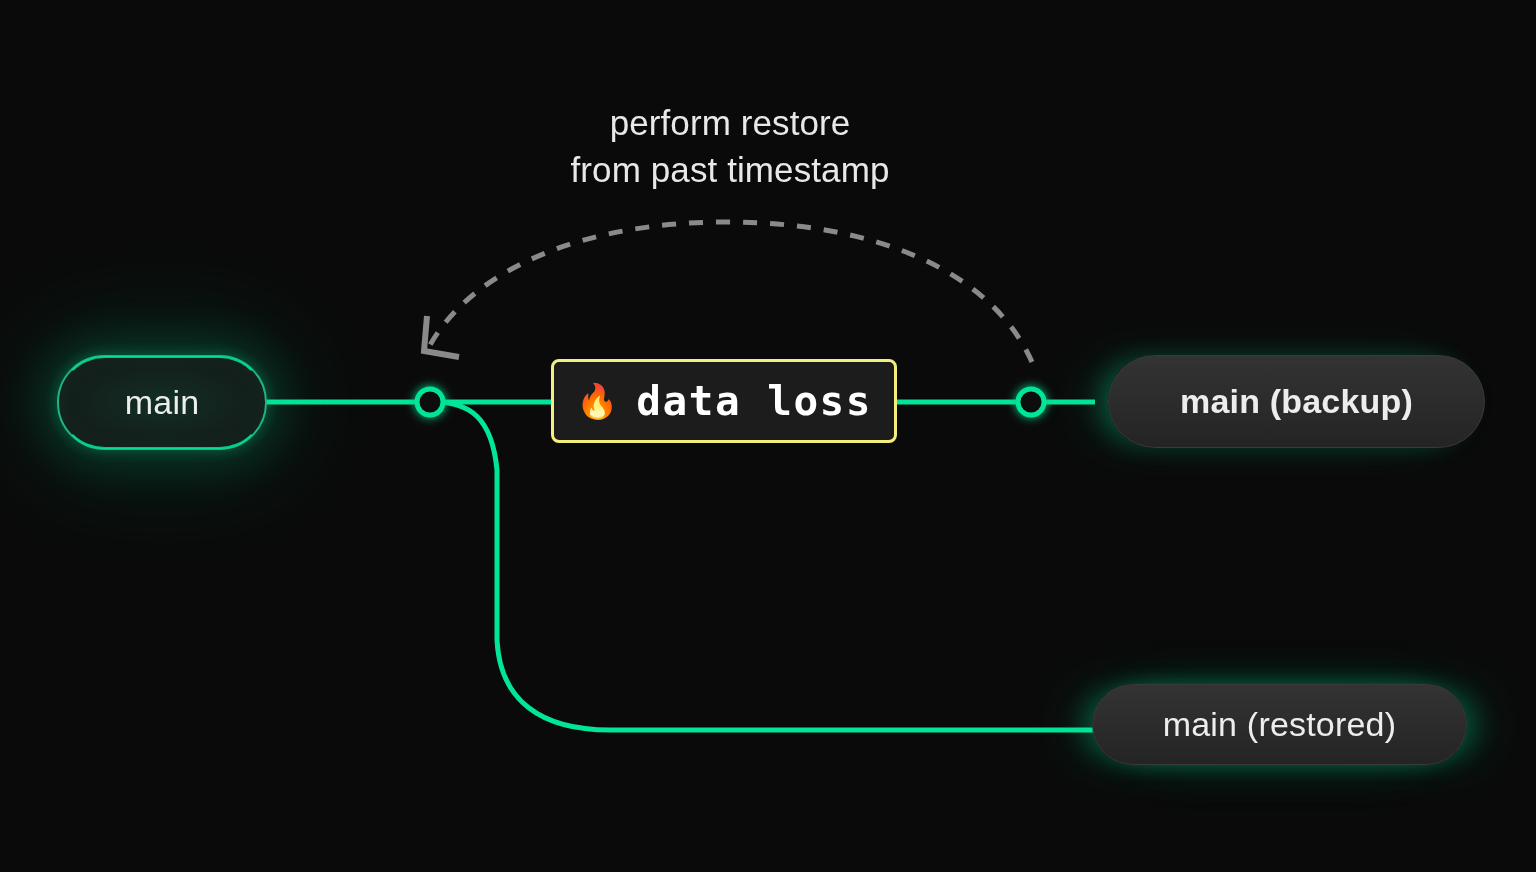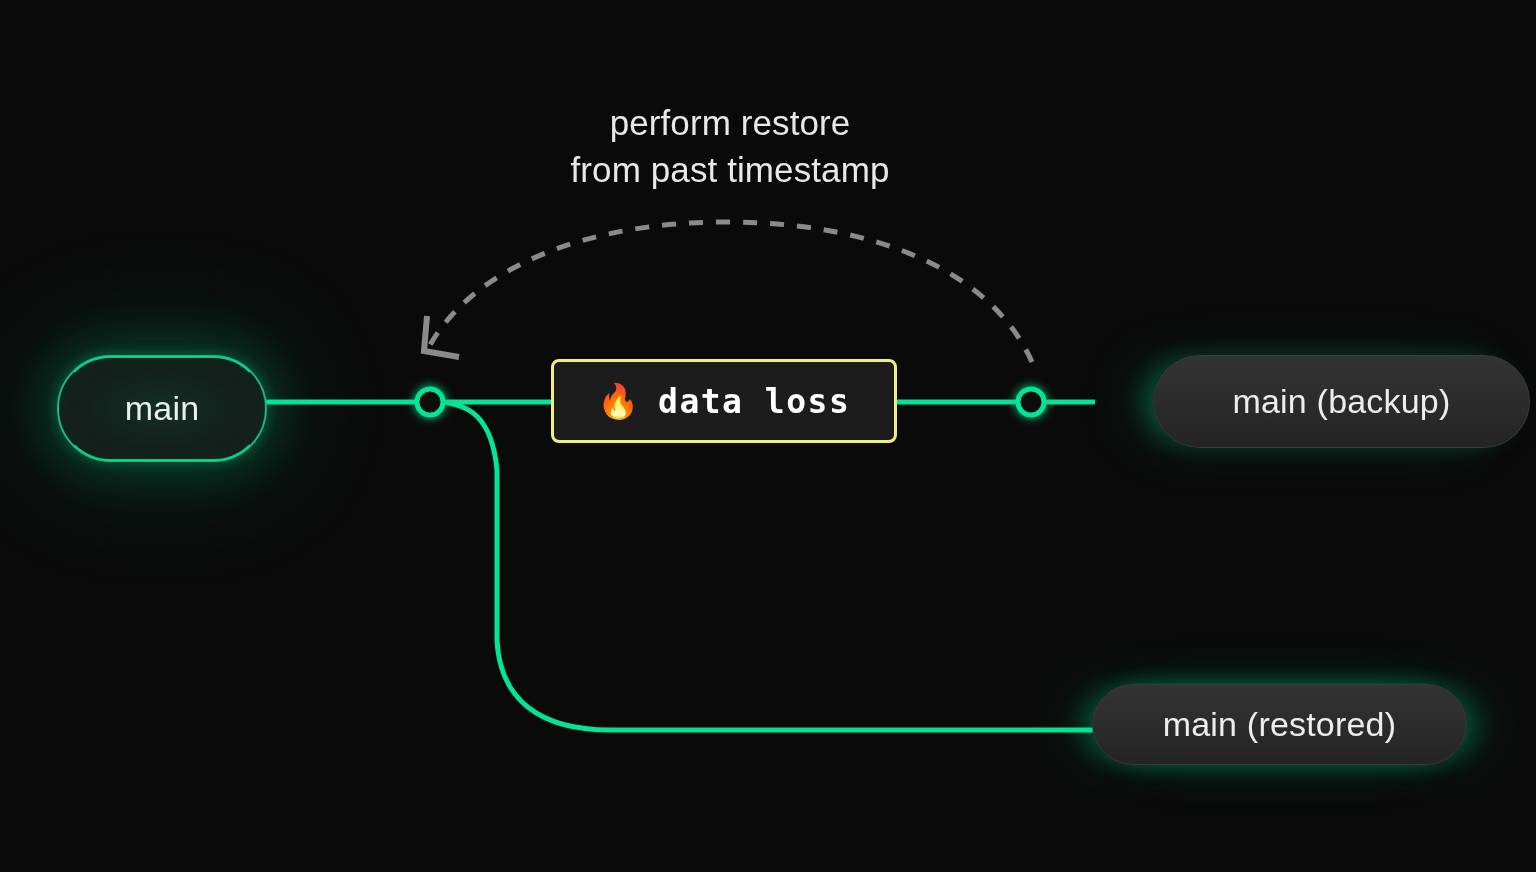--- a/index.html
+++ b/index.html
@@ -58,21 +58,21 @@
     font-weight: 400;
     letter-spacing: 0.2px;
     white-space: nowrap;
   }
 
   
   #node-main {
     left: 57px;
     top: 355px;
     width: 210px;
-    height: 107px;
+    height: 95px;
     border: 2px solid #1fb580;
     background:
       radial-gradient(ellipse at 50% 50%, rgba(0,229,153,0.10) 0%, rgba(0,229,153,0.03) 55%, rgba(10,10,10,0.0) 100%),
       #141a18;
     box-shadow:
       0 0 12px 2px rgba(0,229,153,0.22),
       0 0 46px 14px rgba(0,229,153,0.16),
       0 0 100px 40px rgba(0,229,153,0.09),
       inset 0 0 26px rgba(0,229,153,0.05);
   }
@@ -88,27 +88,28 @@
     pointer-events: none;
   }
 
   
   .pill-grey {
     border: 1px solid #3a3a3a;
     background: linear-gradient(180deg, #333333 0%, #2b2b2b 55%, #242424 100%);
   }
 
   #node-backup {
-    left: 1153px;
+    left: 1108px;
     top: 355px;
     width: 377px;
     height: 93px;
     box-shadow:
       -14px 0 26px -6px rgba(0,229,153,0.30),
       -30px 0 60px -10px rgba(0,229,153,0.13);
+    font-weight: bold;
   }
 
   #node-restored {
     left: 1092px;
     top: 684px;
     width: 375px;
     height: 81px;
     box-shadow:
       -14px 0 26px -6px rgba(0,229,153,0.30),
       -30px 0 62px -10px rgba(0,229,153,0.14),
@@ -128,21 +129,21 @@
     border-radius: 8px;
     background: #1c1c1c;
     display: flex;
     align-items: center;
     justify-content: center;
     gap: 18px;
   }
   #dataloss-label {
     color: #ffffff;
     font-family: "DejaVu Sans Mono", "Liberation Mono", monospace;
-    font-size: 33px;
+    font-size: 41px;
     font-weight: 700;
     letter-spacing: 1.5px;
   }
   #fire-icon {
     font-size: 34px;
     line-height: 1;
   }
 </style>
 </head>
 <body>

